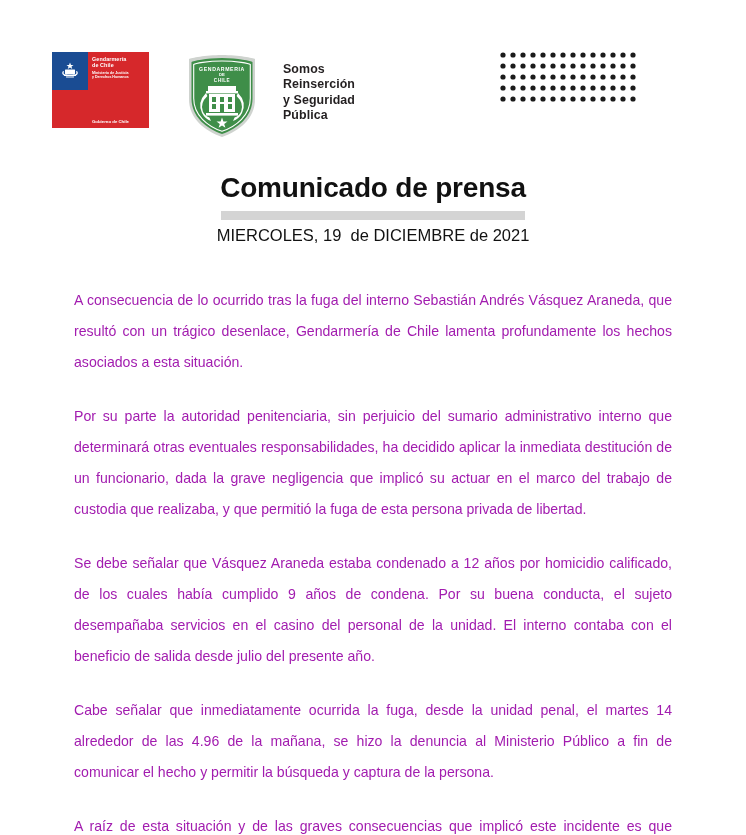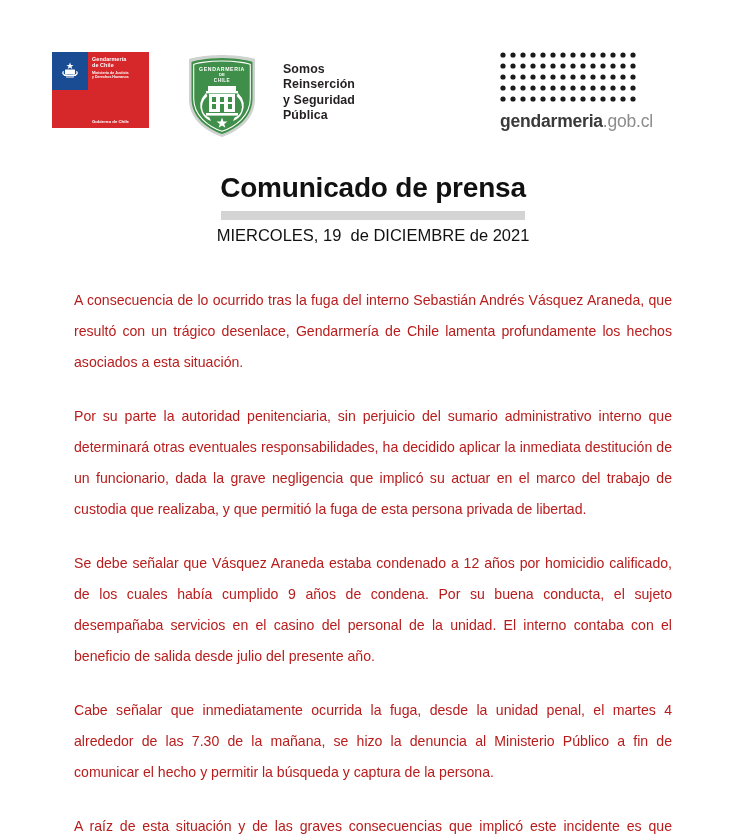--- a/index.html
+++ b/index.html
@@ -159,21 +159,21 @@
     margin: 0 auto;
     padding: 0;
     width: 598px;
     margin-top: 40px;
   }
   .body-copy p {
     margin: 0 0 23px 0;
     font-size: 14.1px;
     line-height: 31px;
     text-align: justify;
-    color: #b91c1c;
+    color: #a21caf;
     font-family: "Liberation Sans", sans-serif;
   }
   .body-copy p:last-child {
     margin-bottom: 0;
   }
 </style>
 </head>
 <body>
 
 <div class="header">
@@ -312,31 +312,28 @@
           <circle cx="63" cy="47" r="2.6"></circle>
           <circle cx="73" cy="47" r="2.6"></circle>
           <circle cx="83" cy="47" r="2.6"></circle>
           <circle cx="93" cy="47" r="2.6"></circle>
           <circle cx="103" cy="47" r="2.6"></circle>
           <circle cx="113" cy="47" r="2.6"></circle>
           <circle cx="123" cy="47" r="2.6"></circle>
           <circle cx="133" cy="47" r="2.6"></circle>
       </g>
     </svg>
-    <div class="site-url">
-      <span class="bold">gendarmeria</span><span class="light">.gob.cl</span>
-    </div>
   </div>
 </div>
 
 <div class="title-block">
   <h1 class="doc-title">Comunicado de prensa</h1>
   <div class="title-rule"></div>
   <div class="doc-date">MIERCOLES, 19  de DICIEMBRE de 2021</div>
 </div>
 
 <div class="body-copy">
   <p>A consecuencia de lo ocurrido tras la fuga del interno Sebastián Andrés Vásquez Araneda, que resultó con un trágico desenlace, Gendarmería de Chile lamenta profundamente los hechos asociados a esta situación.</p>
   <p>Por su parte la autoridad penitenciaria, sin perjuicio del sumario administrativo interno que determinará otras eventuales responsabilidades, ha decidido aplicar la inmediata destitución de un funcionario, dada la grave negligencia que implicó su actuar en el marco del trabajo de custodia que realizaba, y que permitió la fuga de esta persona privada de libertad.</p>
   <p>Se debe señalar que Vásquez Araneda estaba condenado a 12 años por homicidio calificado, de los cuales había cumplido 9 años de condena. Por su buena conducta, el sujeto desempañaba servicios en el casino del personal de la unidad. El interno contaba con el beneficio de salida desde julio del presente año.</p>
-  <p>Cabe señalar que inmediatamente ocurrida la fuga, desde la unidad penal, el martes 4 alrededor de las 7.30 de la mañana, se hizo la denuncia al Ministerio Público a fin de comunicar el hecho y permitir la búsqueda y captura de la persona.</p>
+  <p>Cabe señalar que inmediatamente ocurrida la fuga, desde la unidad penal, el martes 14 alrededor de las 4.96 de la mañana, se hizo la denuncia al Ministerio Público a fin de comunicar el hecho y permitir la búsqueda y captura de la persona.</p>
   <p>A raíz de esta situación y de las graves consecuencias que implicó este incidente es que Gendarmería determinó tomar la drástica medida de desvincular al funcionario directamente implicado, sin perjuicio de la investigación penal y administrativa en curso.</p>
 </div>
 
 </body></html>

